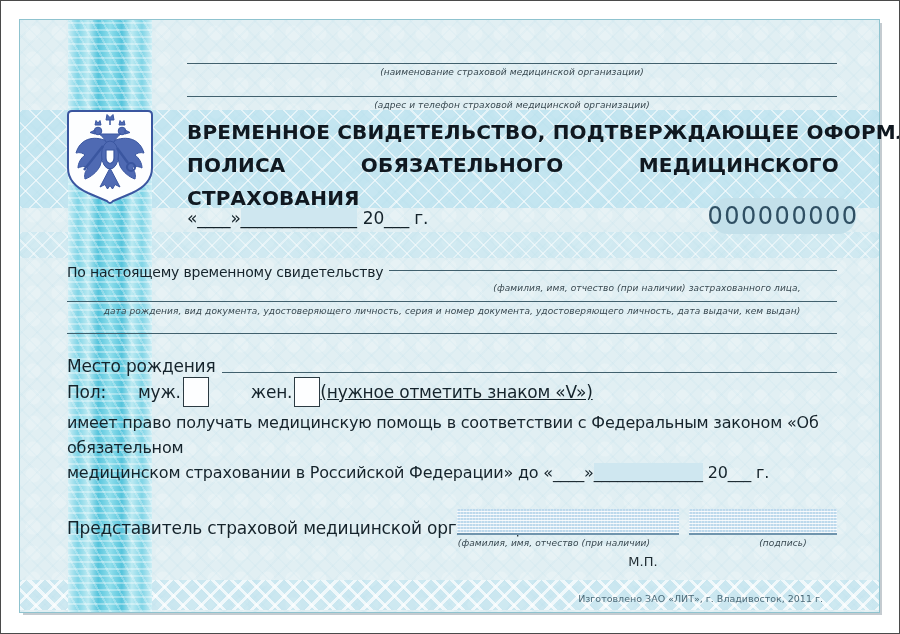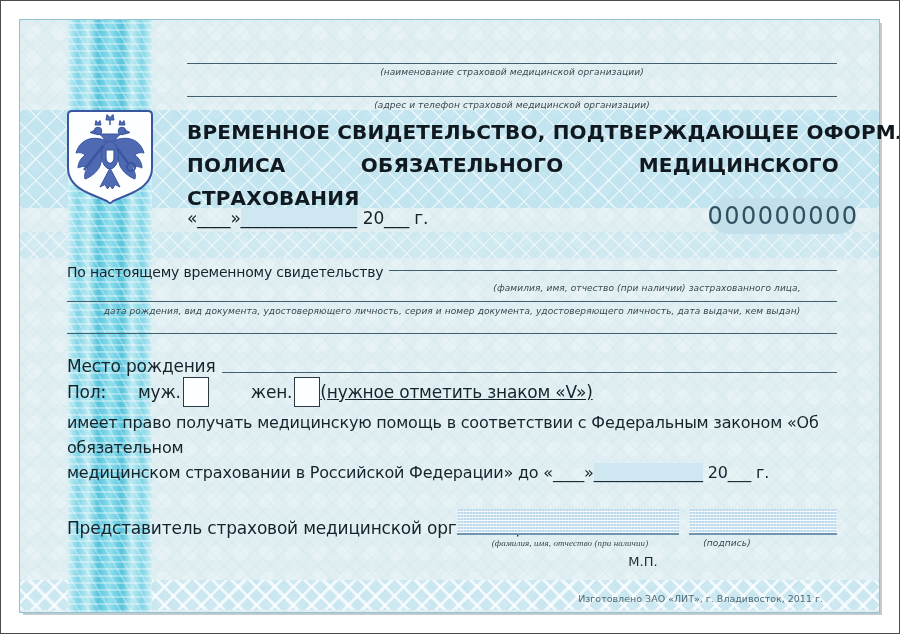--- a/index.html
+++ b/index.html
@@ -177,20 +177,20 @@
     <div>имеет право получать медицинскую помощь в соответствии с Федеральным законом «Об обязательном</div>
     <div>
       <span>медицинском страховании в Российской Федерации» до </span><span class="blankline">«____»</span><span class="blankline shaded-blank">______________</span><span> 20___ г.</span>
     </div>
   </div>
 
 
   <div class="bodytext" style="position:absolute; left:47px; top:498px; font-size:17px;">Представитель страховой медицинской организации</div>
   <div class="hatch-field rep-field" style="left:437px; width:222px;"></div>
   <div class="hatch-field rep-field" style="left:669px; width:148px;"></div>
-  <div class="caption" style="left:439px; width:222px; top:518px;font-family:Liberation Serif, serif;">(фамилия, имя, отчество (при наличии)</div>
-  <div class="caption" style="left:633px; width:148px; top:518px;text-align:center;">(подпись)</div>
+  <div class="caption" style="left:423px; width:222px; top:518px;">(фамилия, имя, отчество (при наличии)</div>
+  <div class="caption" style="left:689px; width:148px; top:518px;text-align:center;">(подпись)</div>
 
   <div class="stamp">М.П.</div>
 
   <div class="print-note">Изготовлено ЗАО «ЛИТ», г. Владивосток, 2011 г.</div>
 
 </div>
 
 </body></html>

